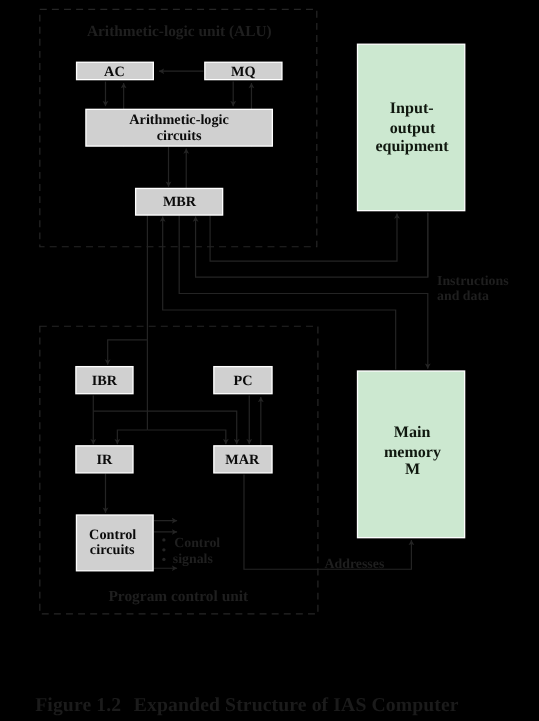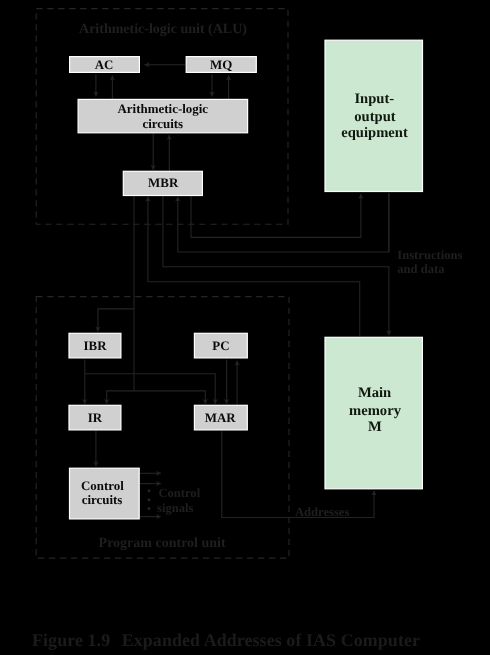--- a/index.html
+++ b/index.html
@@ -131,14 +131,14 @@
     <g>
       <rect class="bx green" x="325.00" y="337.30" width="97.40" height="151.50"></rect>
       <text class="blab big" x="374.6" y="397.4">Main</text>
       <text class="blab big" x="375.0" y="415.1">memory</text>
       <text class="blab big" x="375.0" y="430.6">M</text>
     </g>
   </g>
 </svg>
 
 <div class="caption">
-  <span>Figure 1.9</span><span style="display:inline-block;width:11.5px"></span><span>Expanded Addresses of IAS Computer</span>
+  <span>Figure 1.2</span><span style="display:inline-block;width:11.5px"></span><span>Expanded Structure of IAS Computer</span>
 </div>
 
 </body></html>

